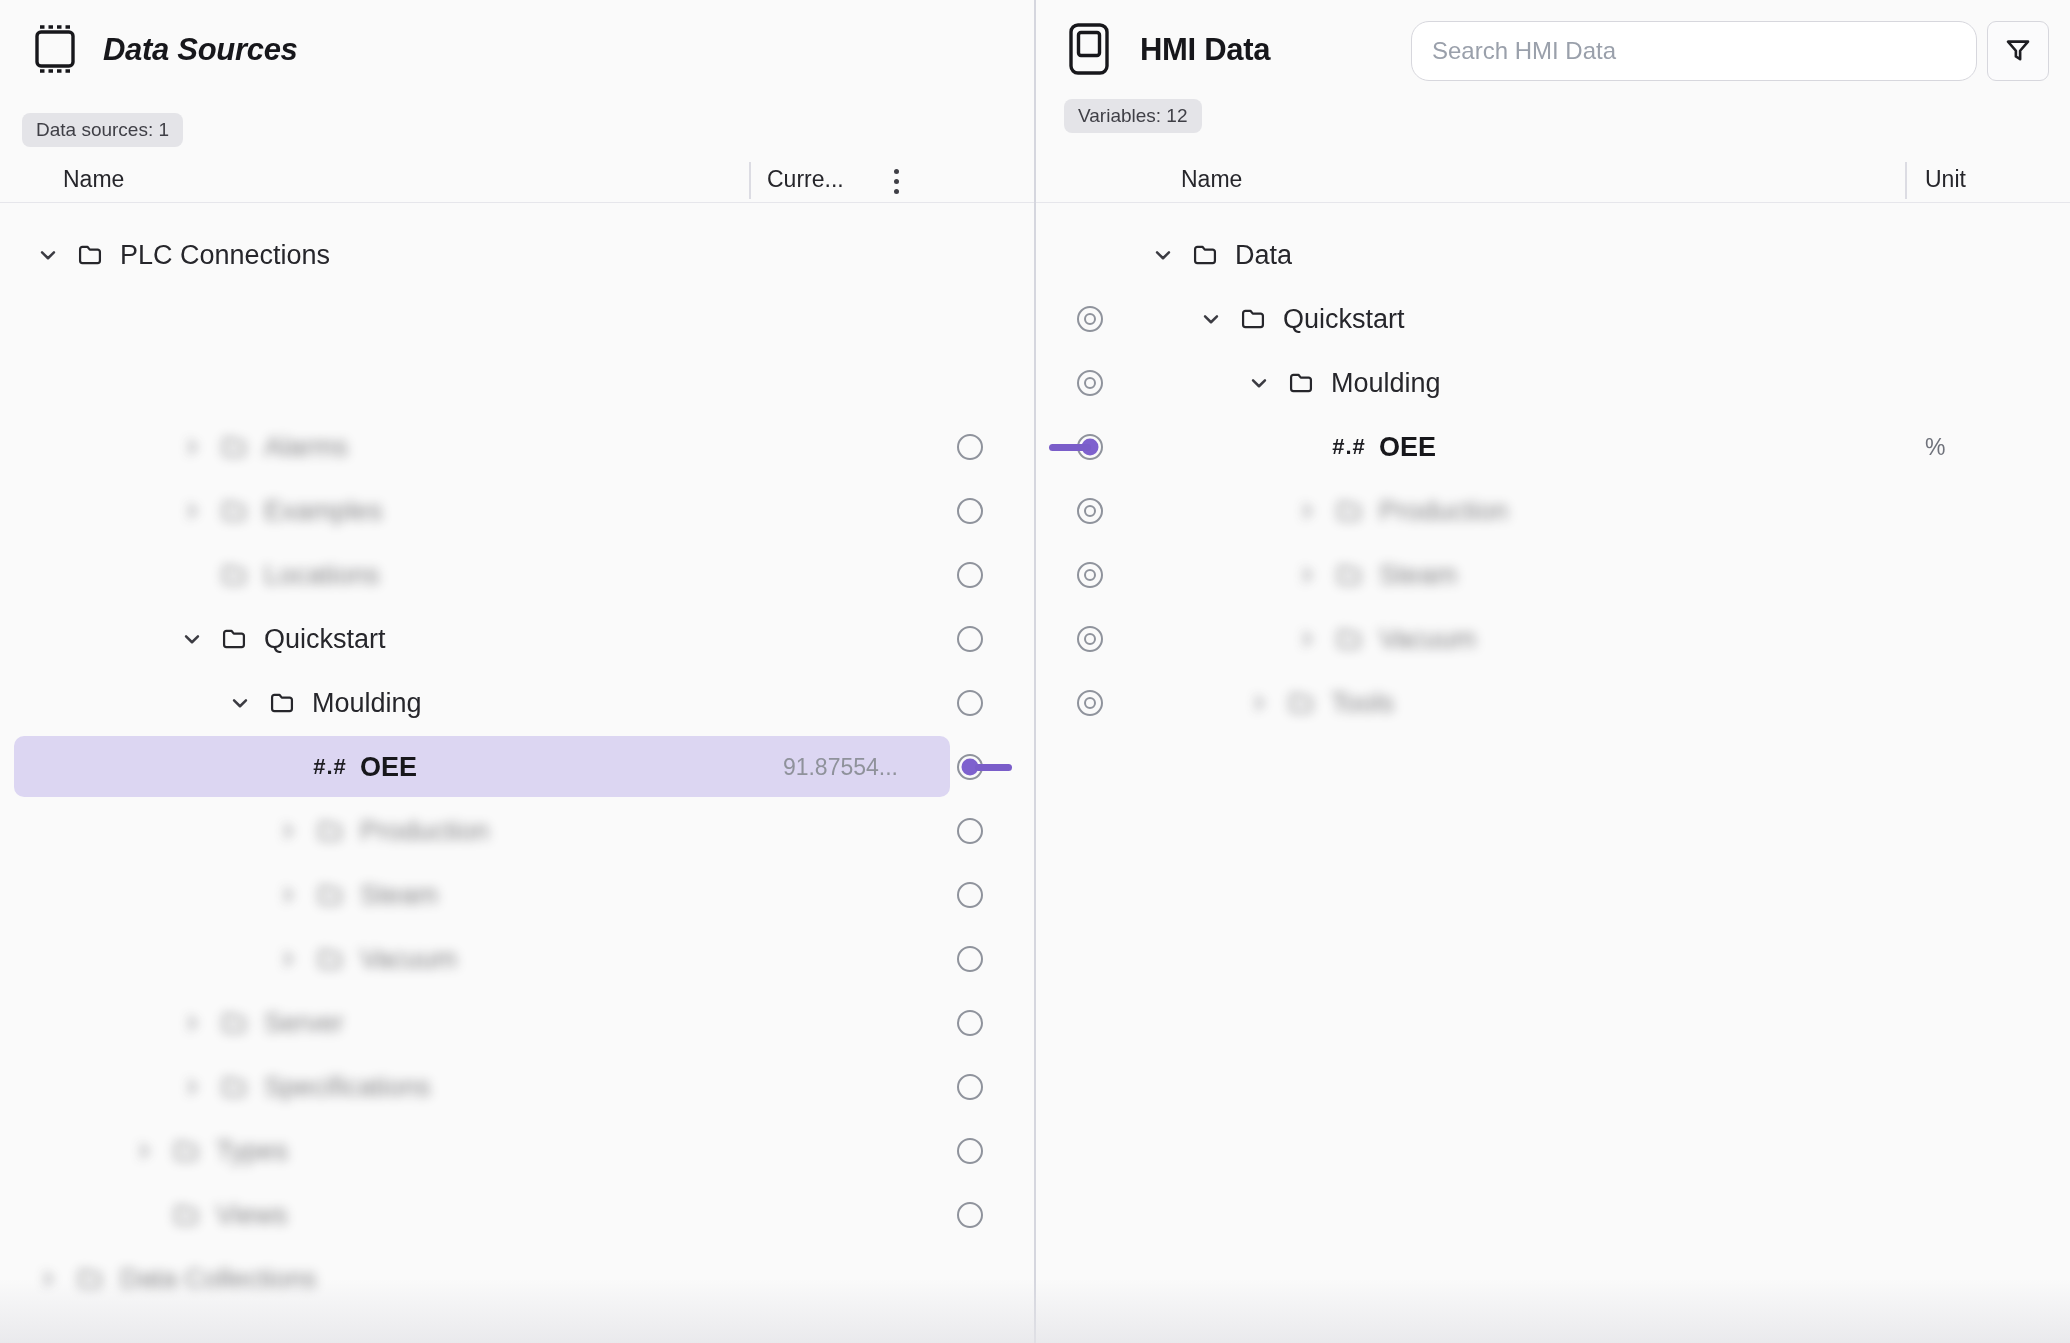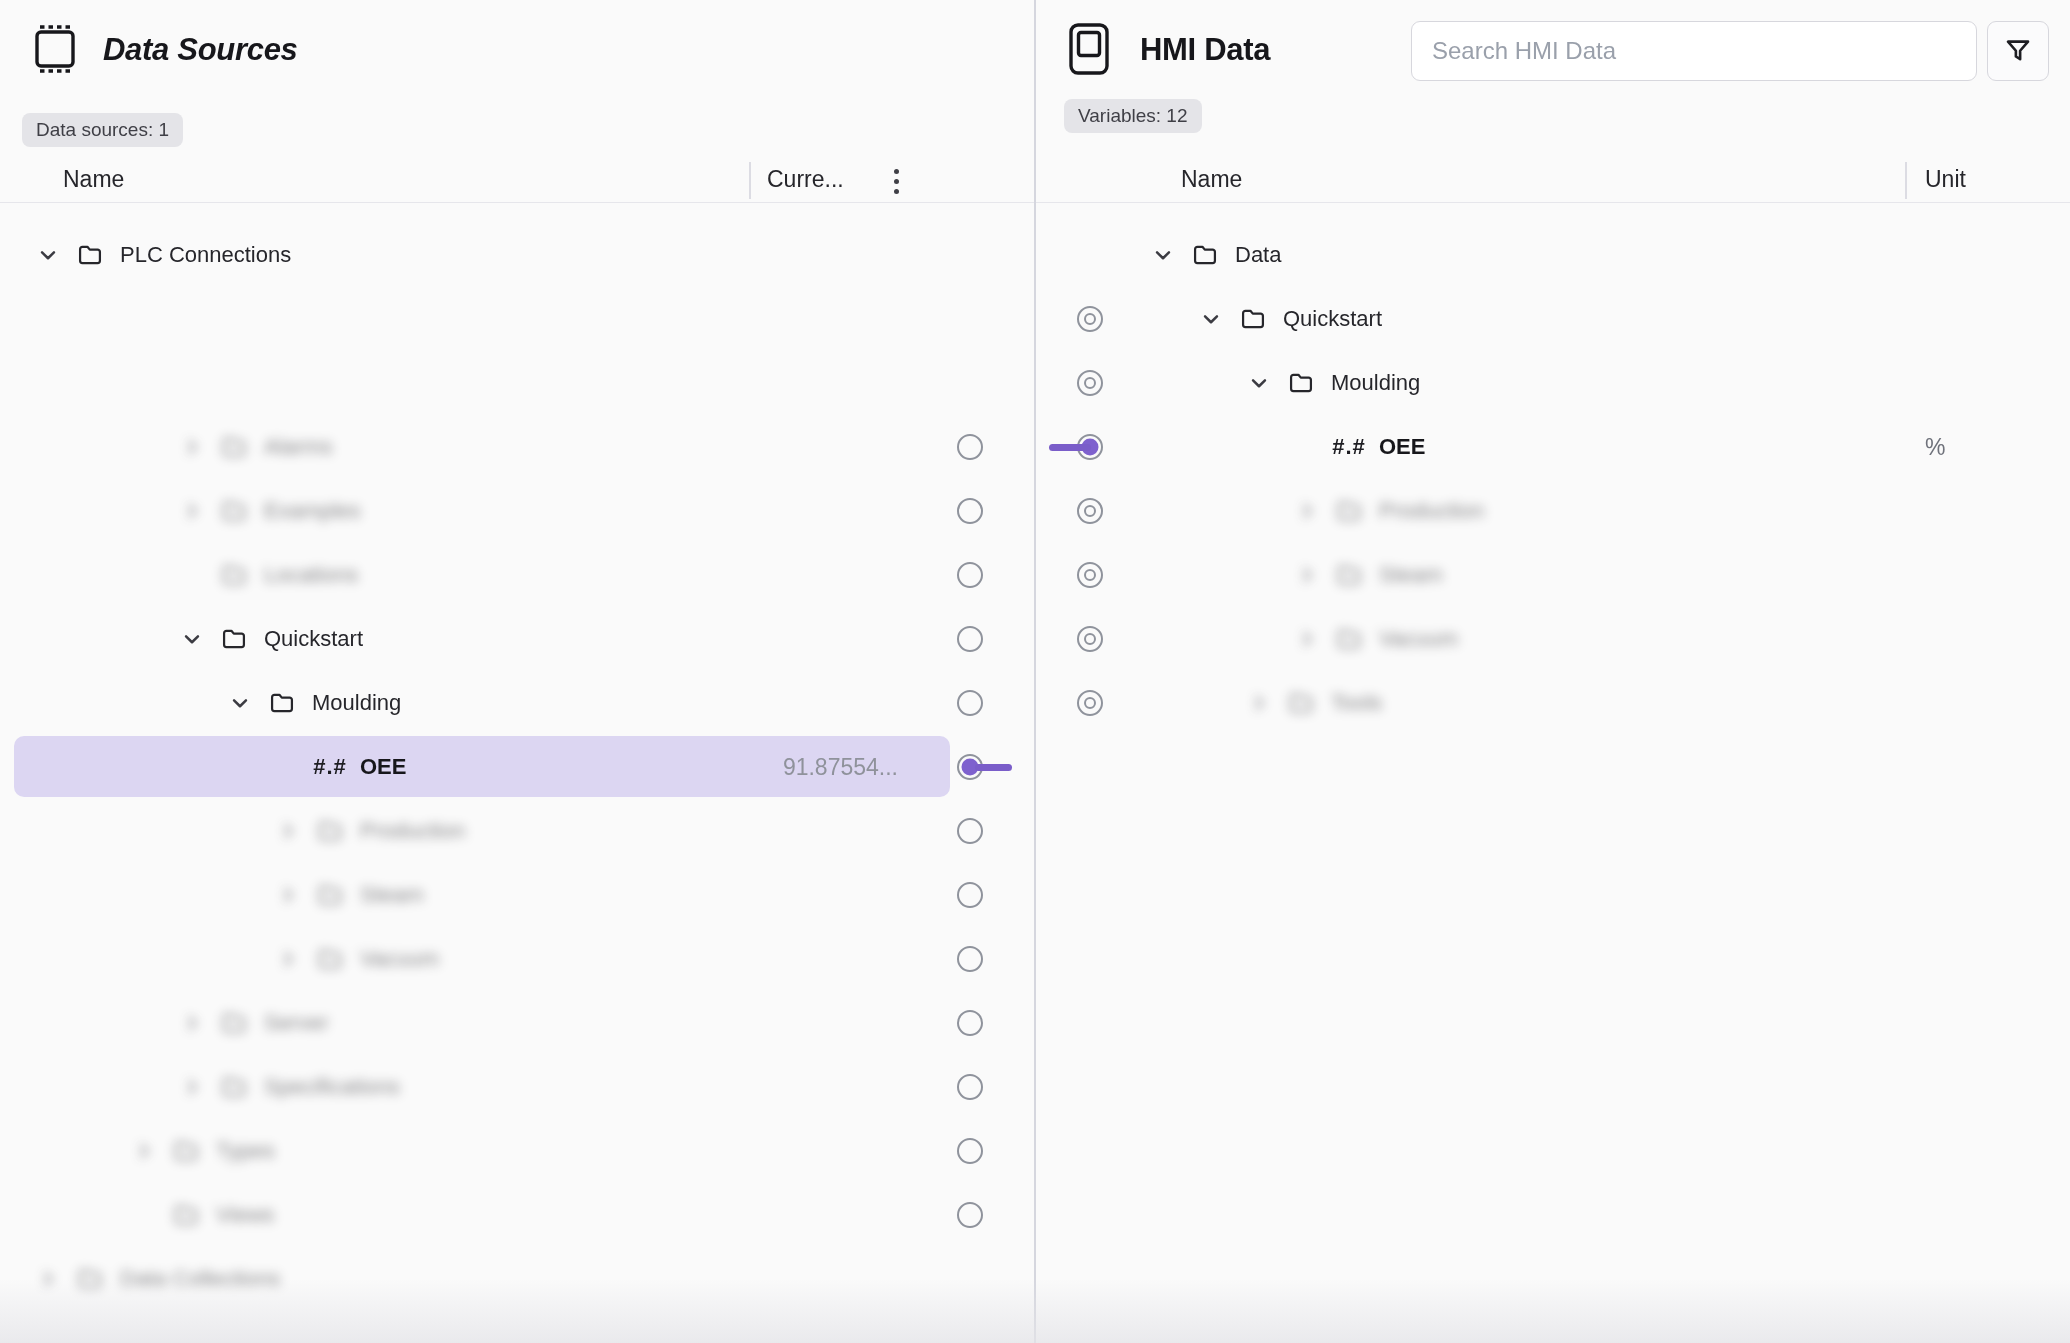--- a/index.html
+++ b/index.html
@@ -38,21 +38,21 @@
     position:absolute;top:6px;font-size:23px;color:#26262b;white-space:nowrap;
   }
   .col-sep{position:absolute;top:2px;bottom:4px;width:2px;background:#dcdce3;}
   .kebab-icon{position:absolute;top:4px;width:32px;height:34px;display:flex;
     flex-direction:column;align-items:center;justify-content:center;gap:5px;cursor:pointer;}
   .kebab-icon i{width:5px;height:5px;border-radius:50%;background:#3f3f46;display:block;}
 
   
   #search-box{
     position:absolute;left:376px;top:21px;width:566px;height:60px;
-    border:1.5px solid #d7d7dd;border-radius:9px;background:#ffffff;
+    border:1.5px solid #d7d7dd;border-radius:18px;background:#ffffff;
     box-sizing:border-box;padding:0 20px;font-size:24px;color:#4d7c0f;
     font-family:"Liberation Sans","DejaVu Sans",sans-serif;outline:none;
   }
   #search-box::placeholder{color:#9aa0ab;}
   #filter-btn{
     position:absolute;left:952px;top:21px;width:62px;height:60px;
     border:1.5px solid #d7d7dd;border-radius:9px;background:#fbfbfc;
     display:flex;align-items:center;justify-content:center;cursor:pointer;
     color:#1d1d22;box-sizing:border-box;
   }
@@ -62,21 +62,21 @@
   .tree-row{position:absolute;left:0;right:0;height:64px;}
   .row-inner{
     position:absolute;top:0;bottom:0;display:flex;align-items:center;
   }
   .chev-box{width:36px;height:36px;display:flex;align-items:center;justify-content:center;
     flex:none;color:#3b3b42;cursor:pointer;}
   .chev-box.right svg{transform:rotate(-90deg);}
   .icon-box{width:48px;height:40px;display:flex;align-items:center;justify-content:center;
     flex:none;color:#26262b;}
   .num-icon{font-size:22px;font-weight:700;letter-spacing:1px;color:#1d1d22;white-space:nowrap;}
-  .tree-label{font-size:22px;color:#26262b;margin-left:6px;white-space:nowrap;}
+  .tree-label{font-size:27px;color:#26262b;margin-left:6px;white-space:nowrap;}
   .tree-label.bold{font-weight:700;color:#17171b;}
   .blur-group{filter:blur(5.5px);opacity:.55;}
   .selection-bg{
     position:absolute;left:14px;top:1px;width:936px;height:61px;border-radius:10px;
     background:#dcd6f2;
   }
   .row-value{
     position:absolute;right:136px;top:0;bottom:0;display:flex;align-items:center;
     font-size:23px;color:#8f929b;
   }

